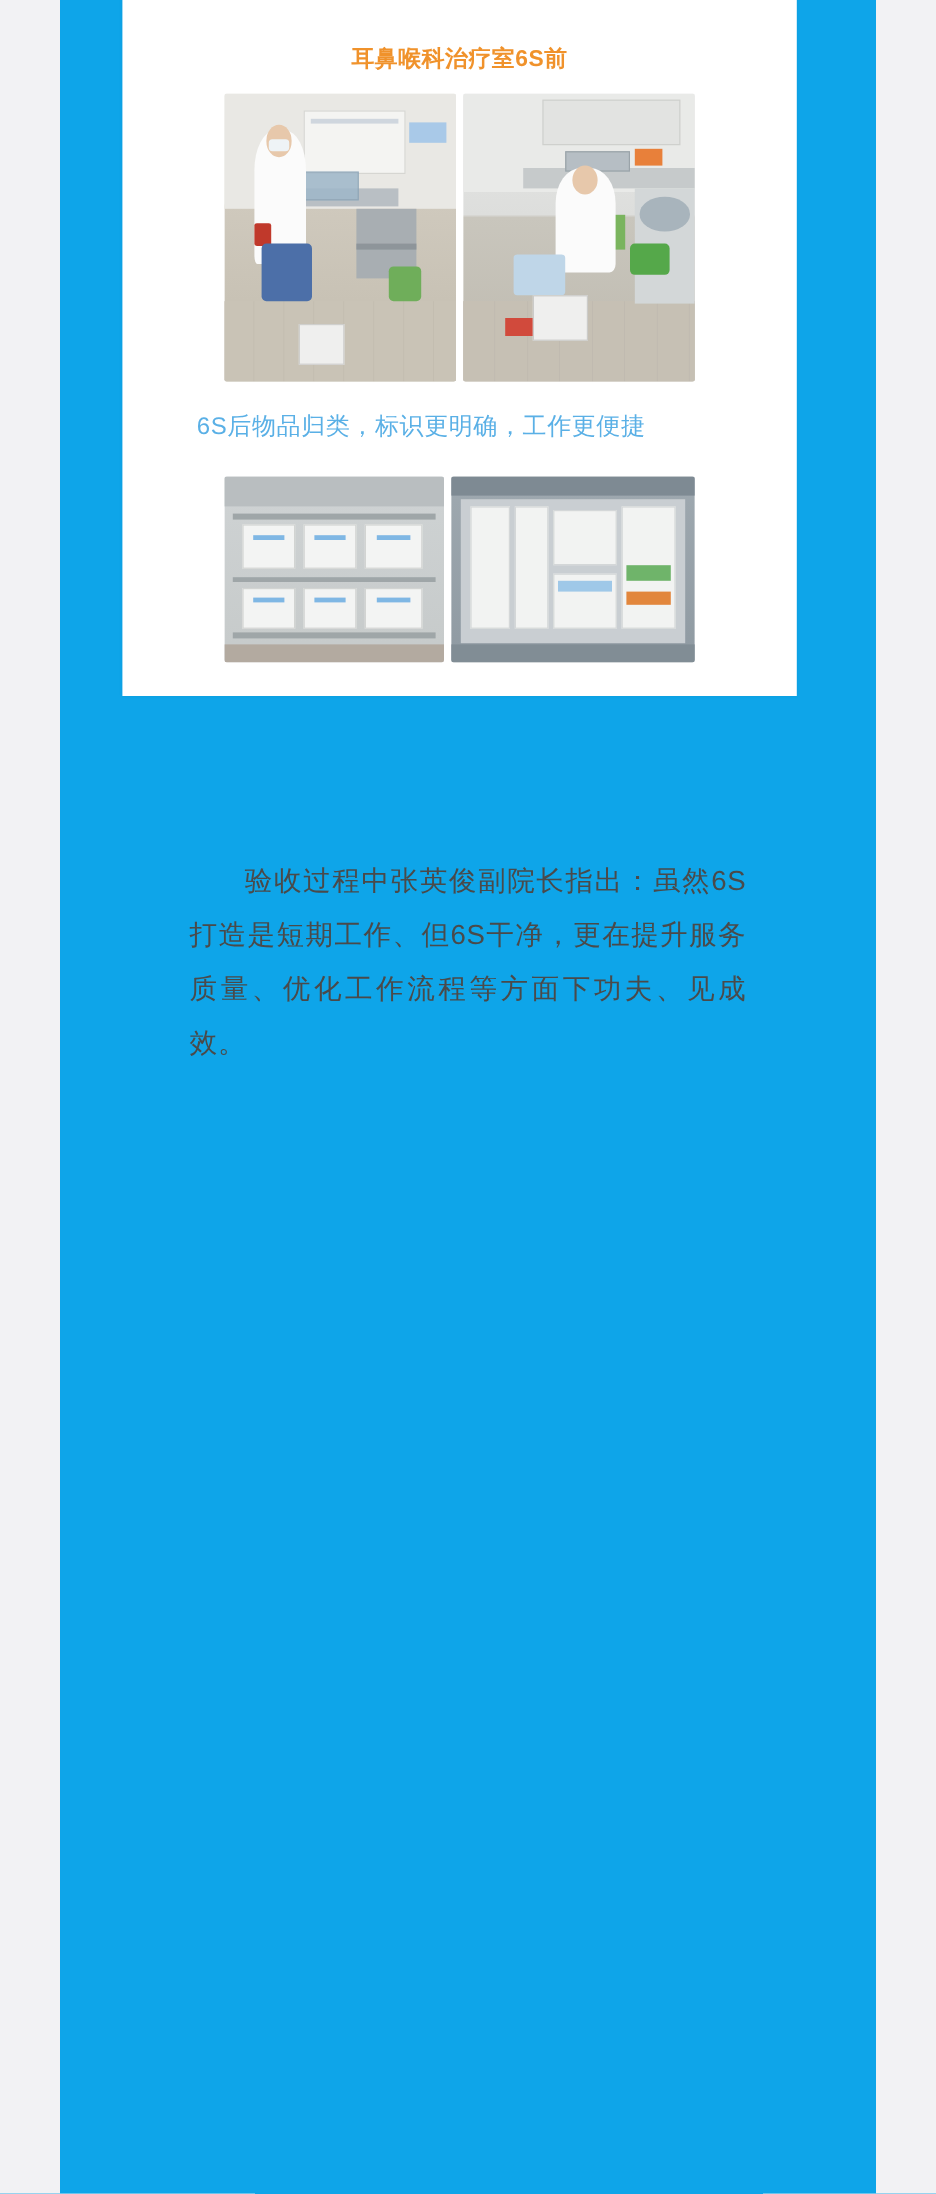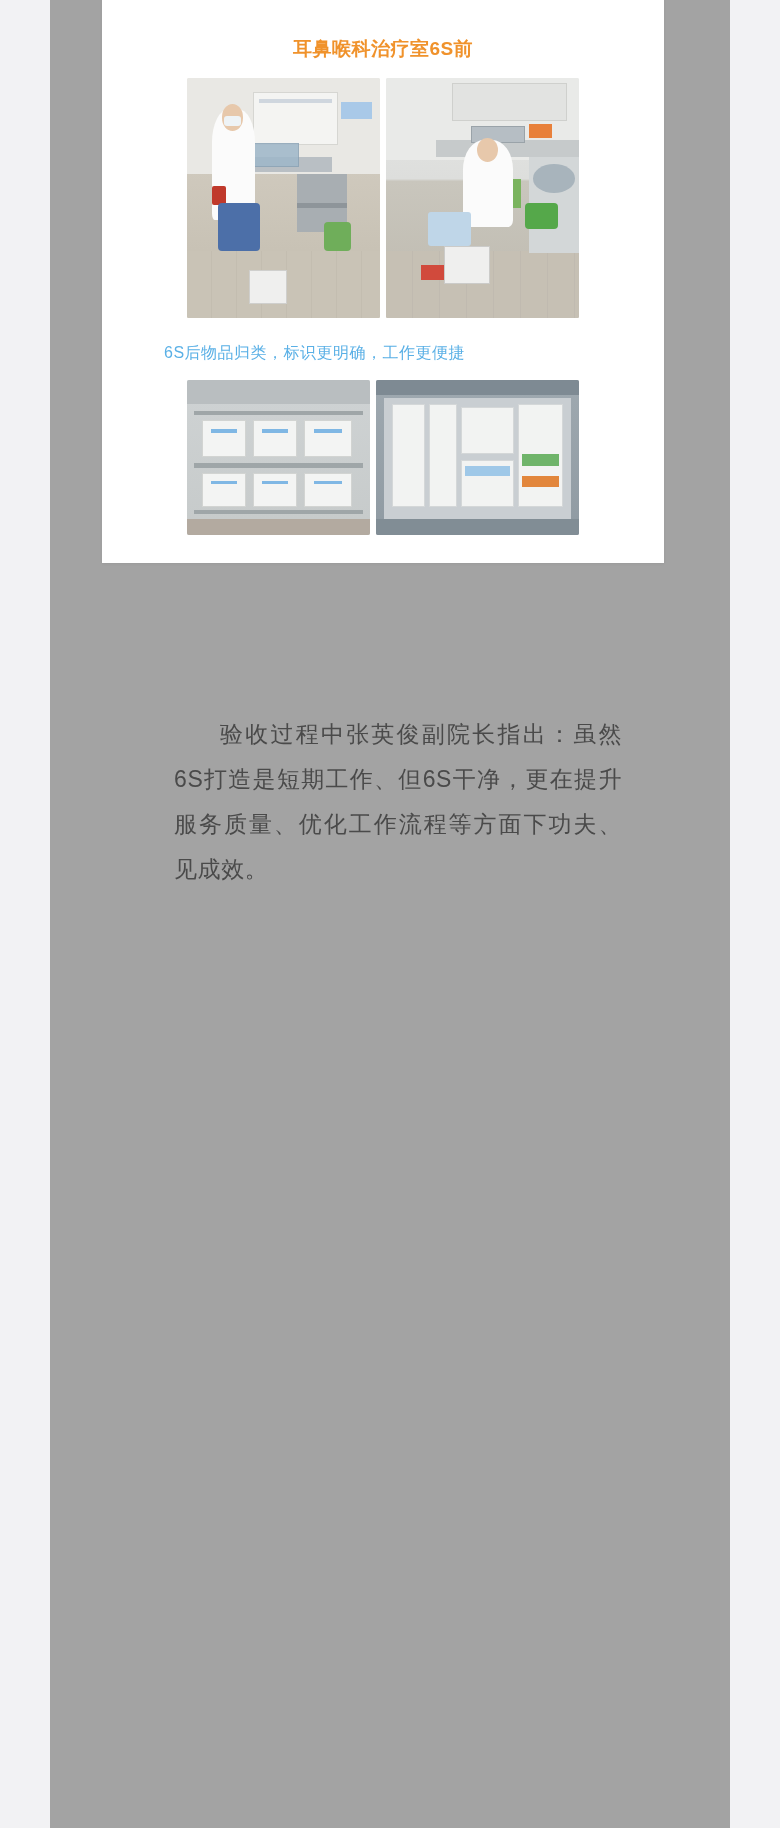--- a/index.html
+++ b/index.html
@@ -13,21 +13,21 @@
     position: relative;
   }
 
   
   .page {
     position: absolute;
     left: 50px;
     top: 0;
     width: 680px;
     height: 1828px;
-    background: #a3a3a3;
+    background: #0ea5e9;
   }
 
   
   .photo-card {
     position: absolute;
     left: 52px;     
     top: -14px;
     width: 562px;
     background: #ffffff;
     padding: 26px 0 28px 0;
@@ -54,23 +54,23 @@
     overflow: hidden;
     border-radius: 2px;
   }
   .photo-a { width: 193px; height: 240px; }
   .photo-b { width: 193px; height: 240px; }
   .photo-c { width: 183px; height: 155px; }
   .photo-d { width: 203px; height: 155px; }
 
   .caption {
     color: #5ab0e6;
-    font-size: 16px;
+    font-size: 20px;
     line-height: 1.6;
-    padding: 22px 36px 14px 14px;
+    padding: 22px 36px 25px 14px;
     margin-left: 48px;
     letter-spacing: 0.5px;
   }
 
   
   .ph-fill { position: absolute; inset: 0; }
 
   
   .pA { background:
       linear-gradient(180deg,#e8e7e2 0%,#dedcd5 38%,#cfc9bd 39%,#c2bcae 100%); }
@@ -152,21 +152,21 @@
     padding: 0 108px 0 108px;
   }
   .para {
     color: #4a4a4a;
     font-size: 23px;
     line-height: 1.95;
     text-align: justify;
     text-justify: inter-ideograph;
     letter-spacing: 0.6px;
     text-indent: 2em;
-    margin: 0 0 6px 16px;
+    margin: 0 0 6px 0;
     font-family: "Liberation Sans", sans-serif;
   }
 </style>
 </head>
 <body>
 
 <div class="page">
 
   <div class="photo-card">
 

